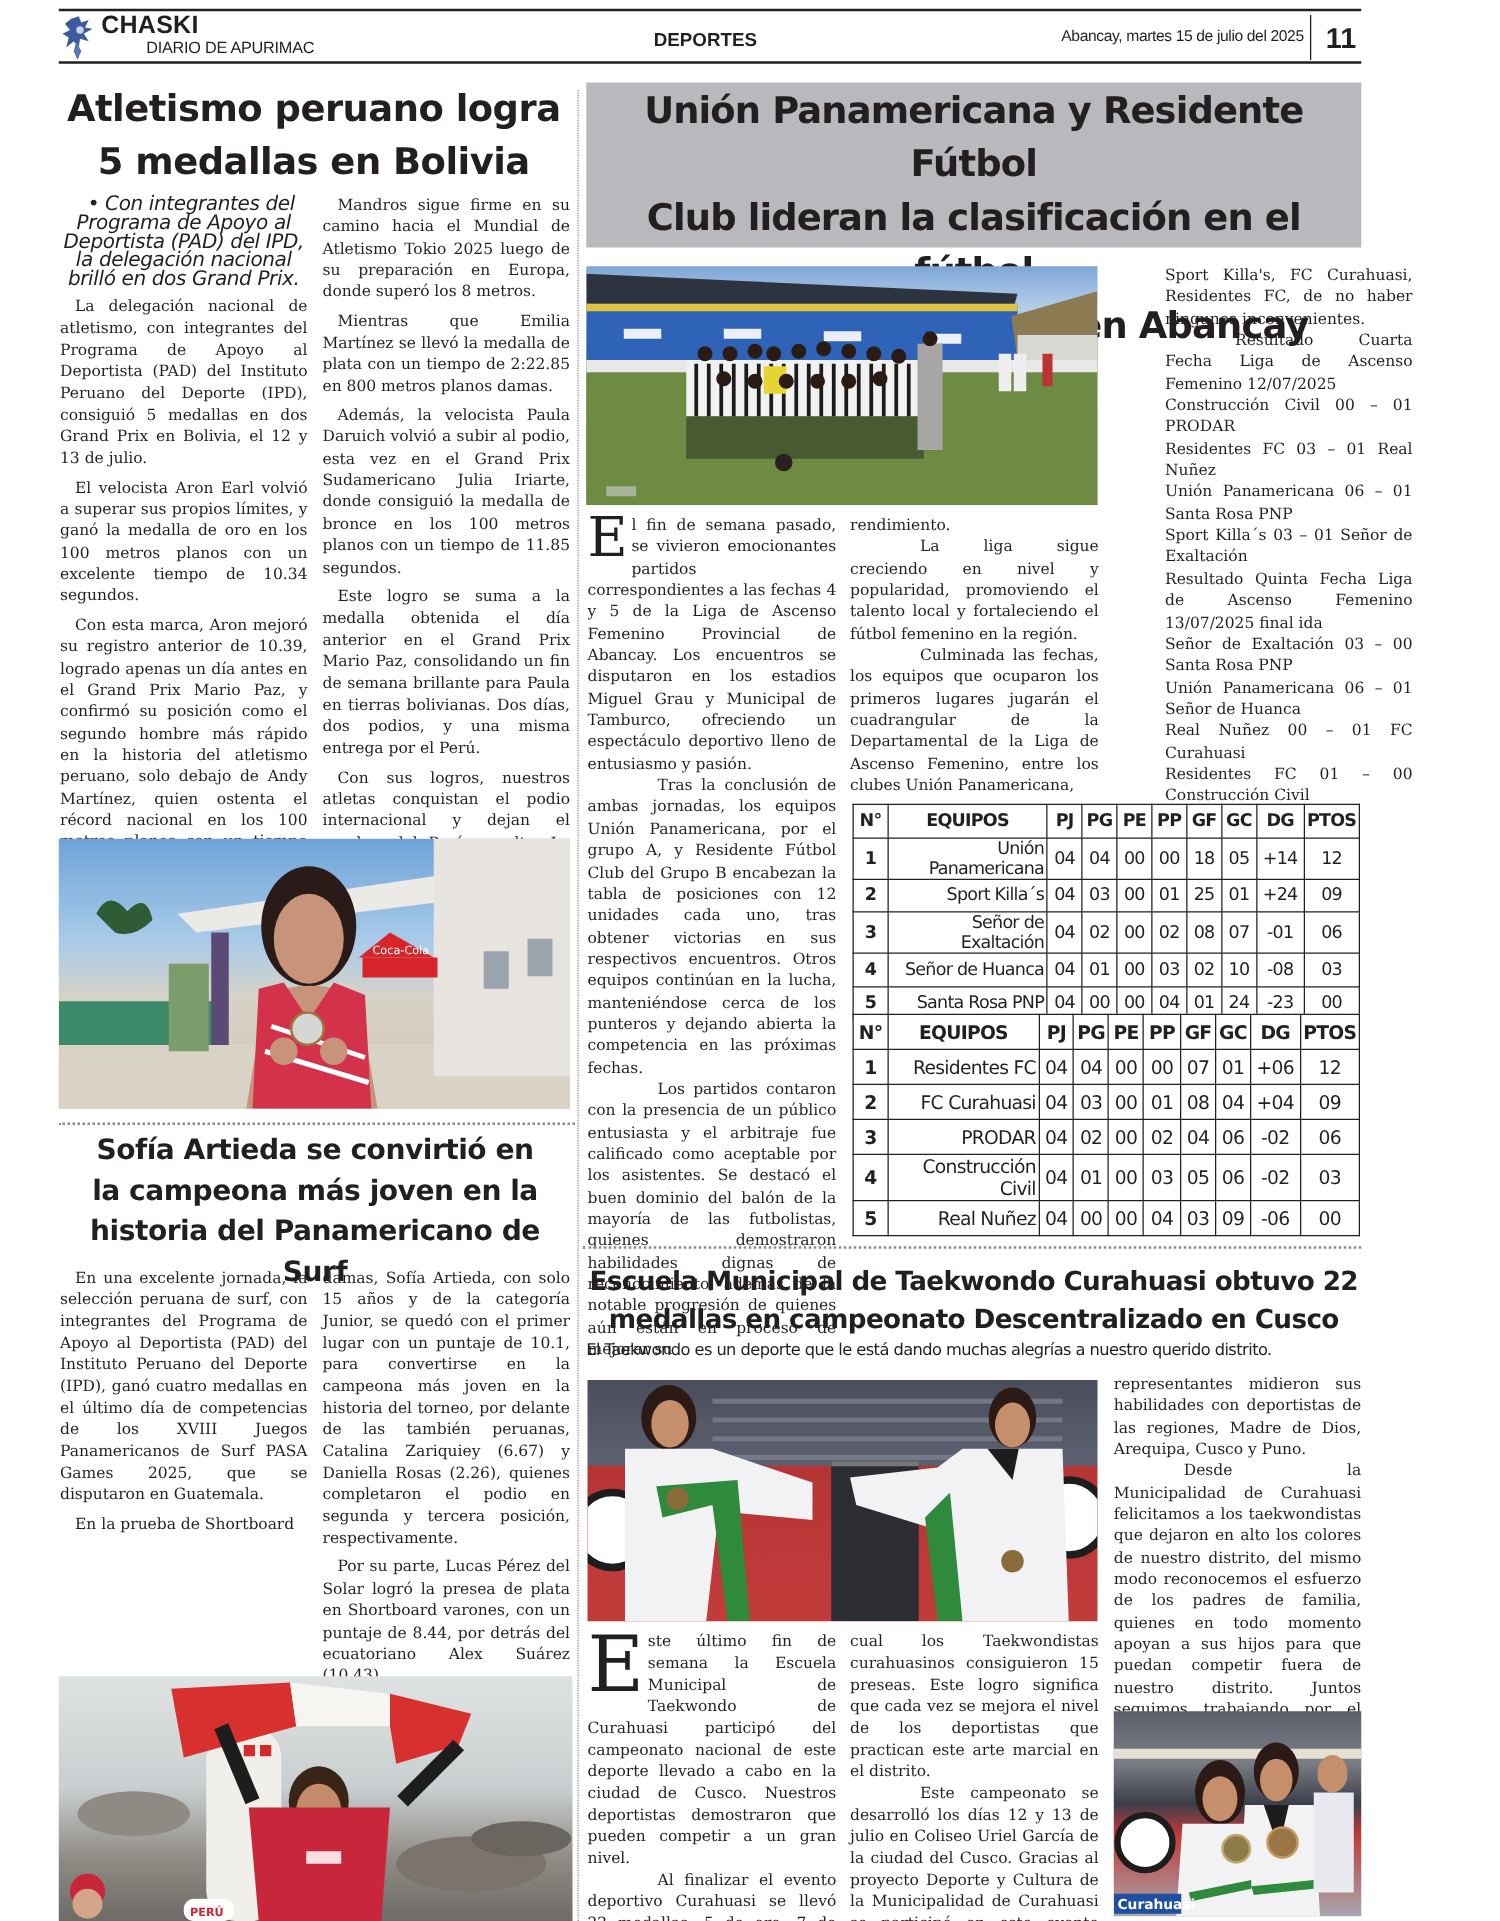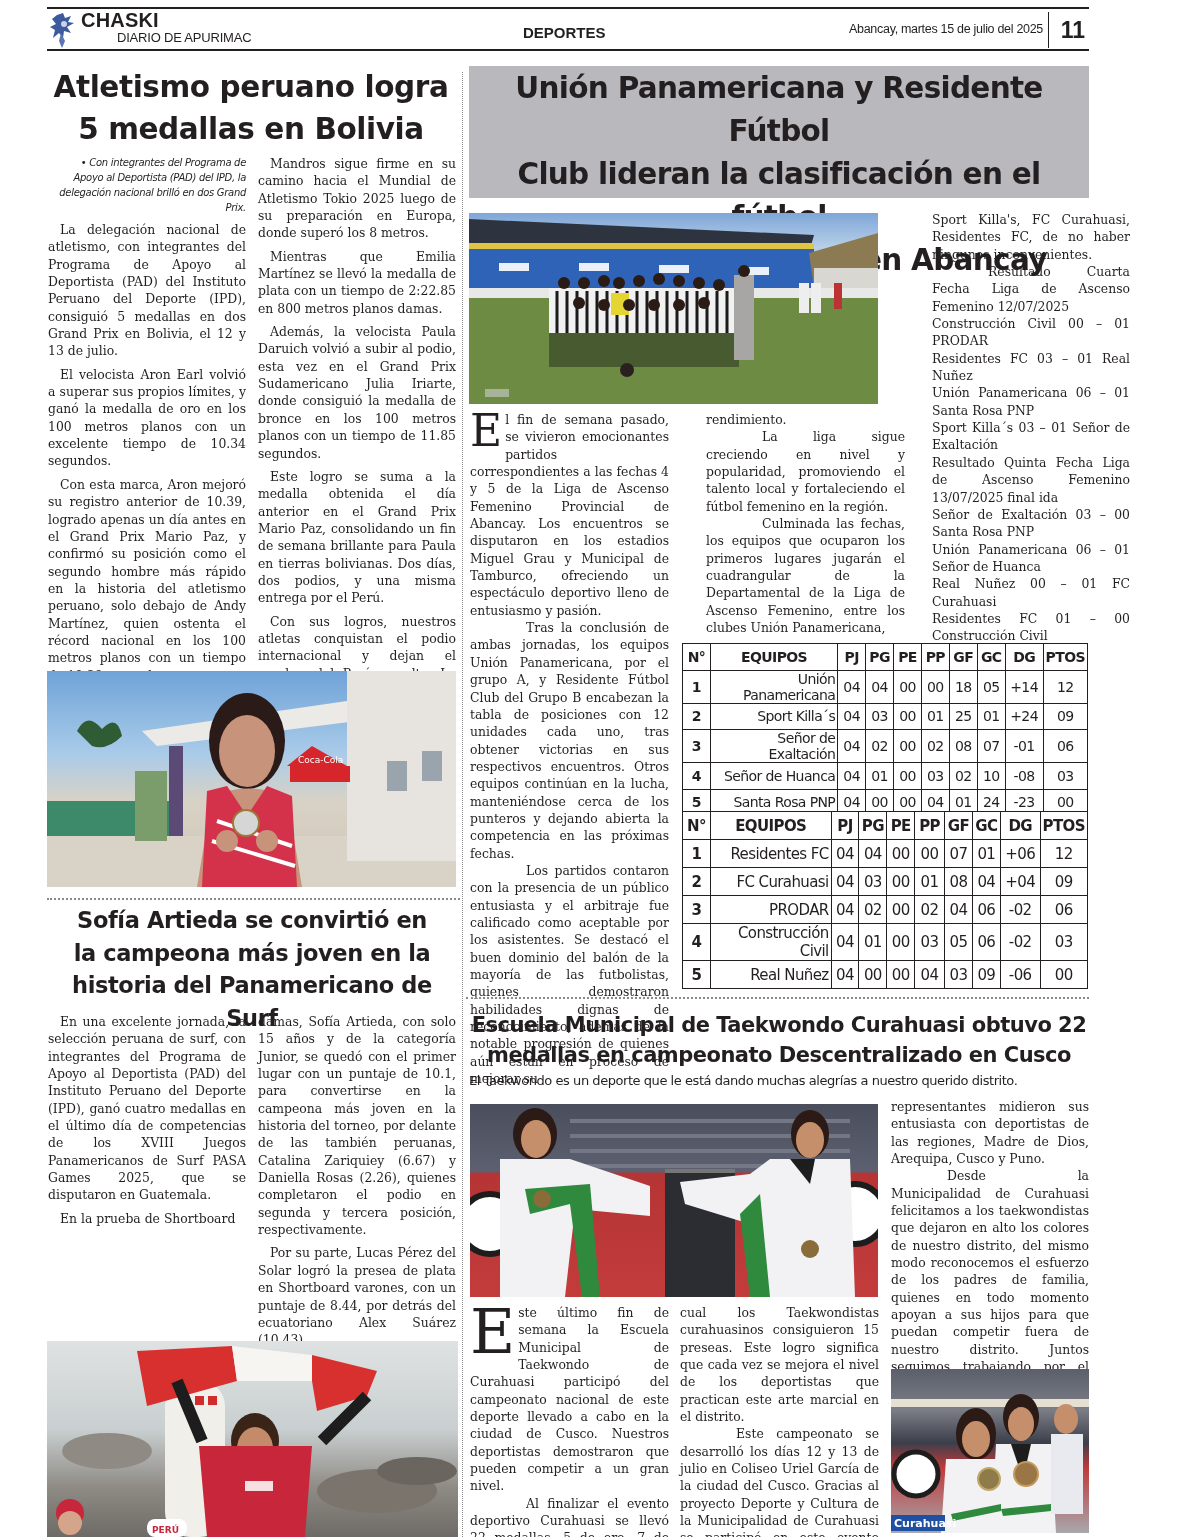--- a/index.html
+++ b/index.html
@@ -22,22 +22,22 @@
     font-weight: bold; font-size: 23px; }
 
   
   .headline { position: absolute; font-family: "DejaVu Sans", "Liberation Sans", sans-serif; font-weight: bold;
     text-align: center; color: #231f20; letter-spacing: -0.4px; }
   .col { position: absolute; font-size: 12.4px; line-height: 17.35px; text-align: justify; hyphens: auto; }
   .col p { text-indent: 12px; margin-bottom: 6px; }
   .col p.noindent { text-indent: 0; }
   .col p.bigindent { text-indent: 56px; margin-bottom: 0; }
   .col p.tight { margin-bottom: 0; text-indent: 0; }
-  .lead { font-family: "DejaVu Sans", "Liberation Sans", sans-serif; font-style: italic; font-size: 10px;
-    line-height: 15px; text-align: right; margin-bottom: 8px; text-indent: 10px; letter-spacing: -0.3px; }
+  .lead { font-family: "DejaVu Sans", "Liberation Sans", sans-serif; font-style: italic; font-size: 16px;
+    line-height: 15px; text-align: center; margin-bottom: 8px; text-indent: 10px; letter-spacing: -0.3px; }
   .dropcap { float: left; font-size: 44px; line-height: 36px; margin: 2px 3px 0 0; font-family: "DejaVu Serif", serif; }
   .dropcap.big { font-size: 62px; line-height: 52px; }
   .vrule { position: absolute; width: 0; border-left: 1px dotted #8a8a8a; }
   .hrule { position: absolute; height: 0; border-top: 2px dotted #8a8a8a; }
   .photo { position: absolute; overflow: hidden; }
 
   
   table.standings { position: absolute; border-collapse: collapse; font-family: "DejaVu Sans", "Liberation Sans", sans-serif;
     font-size: 14px; color: #231f20; background: #fff; }
   table.standings th, table.standings td { border: 1.3px solid #231f20; text-align: center; padding: 0 2px; height: 26.5px;
@@ -218,21 +218,21 @@
   </div>
 
   <div class="col" style="left:470px; top:411px; width:199px;">
     <p class="noindent" style="margin-bottom:0;">
       <span class="dropcap">E</span><span>l fin de semana pasado, se vivieron emocionantes partidos correspondientes a las fechas 4 y 5 de la Liga de Ascenso Femenino Provincial de Abancay. Los encuentros se disputaron en los estadios Miguel Grau y Municipal de Tamburco, ofreciendo un espectáculo deportivo lleno de entusiasmo y pasión.</span>
     </p>
     <p class="bigindent">Tras la conclusión de ambas jornadas, los equipos Unión Panamericana, por el grupo A, y Residente Fútbol Club del Grupo B encabezan la tabla de posiciones con 12 unidades cada uno, tras obtener victorias en sus respectivos encuentros. Otros equipos continúan en la lucha, manteniéndose cerca de los punteros y dejando abierta la competencia en las próximas fechas.</p>
     <p class="bigindent">Los partidos contaron con la presencia de un público entusiasta y el arbitraje fue calificado como aceptable por los asistentes. Se destacó el buen dominio del balón de la mayoría de las futbolistas, quienes demostraron habilidades dignas de reconocimiento, además de la notable progresión de quienes aún están en proceso de mejorar su</p>
   </div>
 
-  <div class="col" style="left:680px; top:411px; width:199px;margin-left:26px;">
+  <div class="col" style="left:680px; top:411px; width:199px;">
     <p class="tight">rendimiento.</p>
     <p class="bigindent">La liga sigue creciendo en nivel y popularidad, promoviendo el talento local y fortaleciendo el fútbol femenino en la región.</p>
     <p class="bigindent">Culminada las fechas, los equipos que ocuparon los primeros lugares jugarán el cuadrangular de la Departamental de la Liga de Ascenso Femenino, entre los clubes Unión Panamericana,</p>
   </div>
 
   <div class="col" style="left:932px; top:211px; width:198px;">
     <p class="tight">Sport Killa's, FC Curahuasi, Residentes FC, de no haber ningunos inconvenientes.</p>
     <p class="bigindent">Resultado Cuarta Fecha Liga de Ascenso Femenino 12/07/2025</p>
     <p class="tight">Construcción Civil 00 – 01 PRODAR</p>
     <p class="tight">Residentes FC 03 – 01 Real Nuñez</p>
@@ -469,21 +469,21 @@
     </p>
     <p class="bigindent">Al finalizar el evento deportivo Curahuasi se llevó 22 medallas, 5 de oro, 7 de plata, y 10 de bronce, 5 galardones más que en el campeonato anterior, en el</p>
   </div>
 
   <div class="col" style="left:680px; top:1304px; width:199px;">
     <p class="tight">cual los Taekwondistas curahuasinos consiguieron 15 preseas. Este logro significa que cada vez se mejora el nivel de los deportistas que practican este arte marcial en el distrito.</p>
     <p class="bigindent">Este campeonato se desarrolló los días 12 y 13 de julio en Coliseo Uriel García de la ciudad del Cusco. Gracias al proyecto Deporte y Cultura de la Municipalidad de Curahuasi se participó en este evento deportivo. Nuestros</p>
   </div>
 
   <div class="col" style="left:891px; top:1098px; width:198px;">
-    <p class="tight">representantes midieron sus entusiasta con deportistas de las regiones, Madre de Dios, Arequipa, Cusco y Puno.</p>
+    <p class="tight">representantes midieron sus habilidades con deportistas de las regiones, Madre de Dios, Arequipa, Cusco y Puno.</p>
     <p class="bigindent">Desde la Municipalidad de Curahuasi felicitamos a los taekwondistas que dejaron en alto los colores de nuestro distrito, del mismo modo reconocemos el esfuerzo de los padres de familia, quienes en todo momento apoyan a sus hijos para que puedan competir fuera de nuestro distrito. Juntos seguimos trabajando por el deporte curahuasino.</p>
   </div>
 
   <div class="photo" style="left:891px; top:1369px; width:198px; height:164px; background:linear-gradient(180deg,#5a5f6b 0%,#7c7e86 25%,#3b3f4a 45%,#bf3a3a 60%,#a8a8ad 100%);">
     <svg width="198" height="164" viewBox="0 0 198 164">
       <rect x="0" y="30" width="198" height="8" fill="#e6e0d2"></rect>
       <circle cx="25" cy="105" r="22" fill="#fff" stroke="#1d1d1d" stroke-width="5"></circle>
       <ellipse cx="85" cy="65" rx="20" ry="26" fill="#2b1a15"></ellipse>
       <ellipse cx="85" cy="70" rx="14" ry="18" fill="#c68f6b"></ellipse>
       <path d="M55 90 L115 90 L118 164 L50 164 Z" fill="#f2f2f4"></path>

